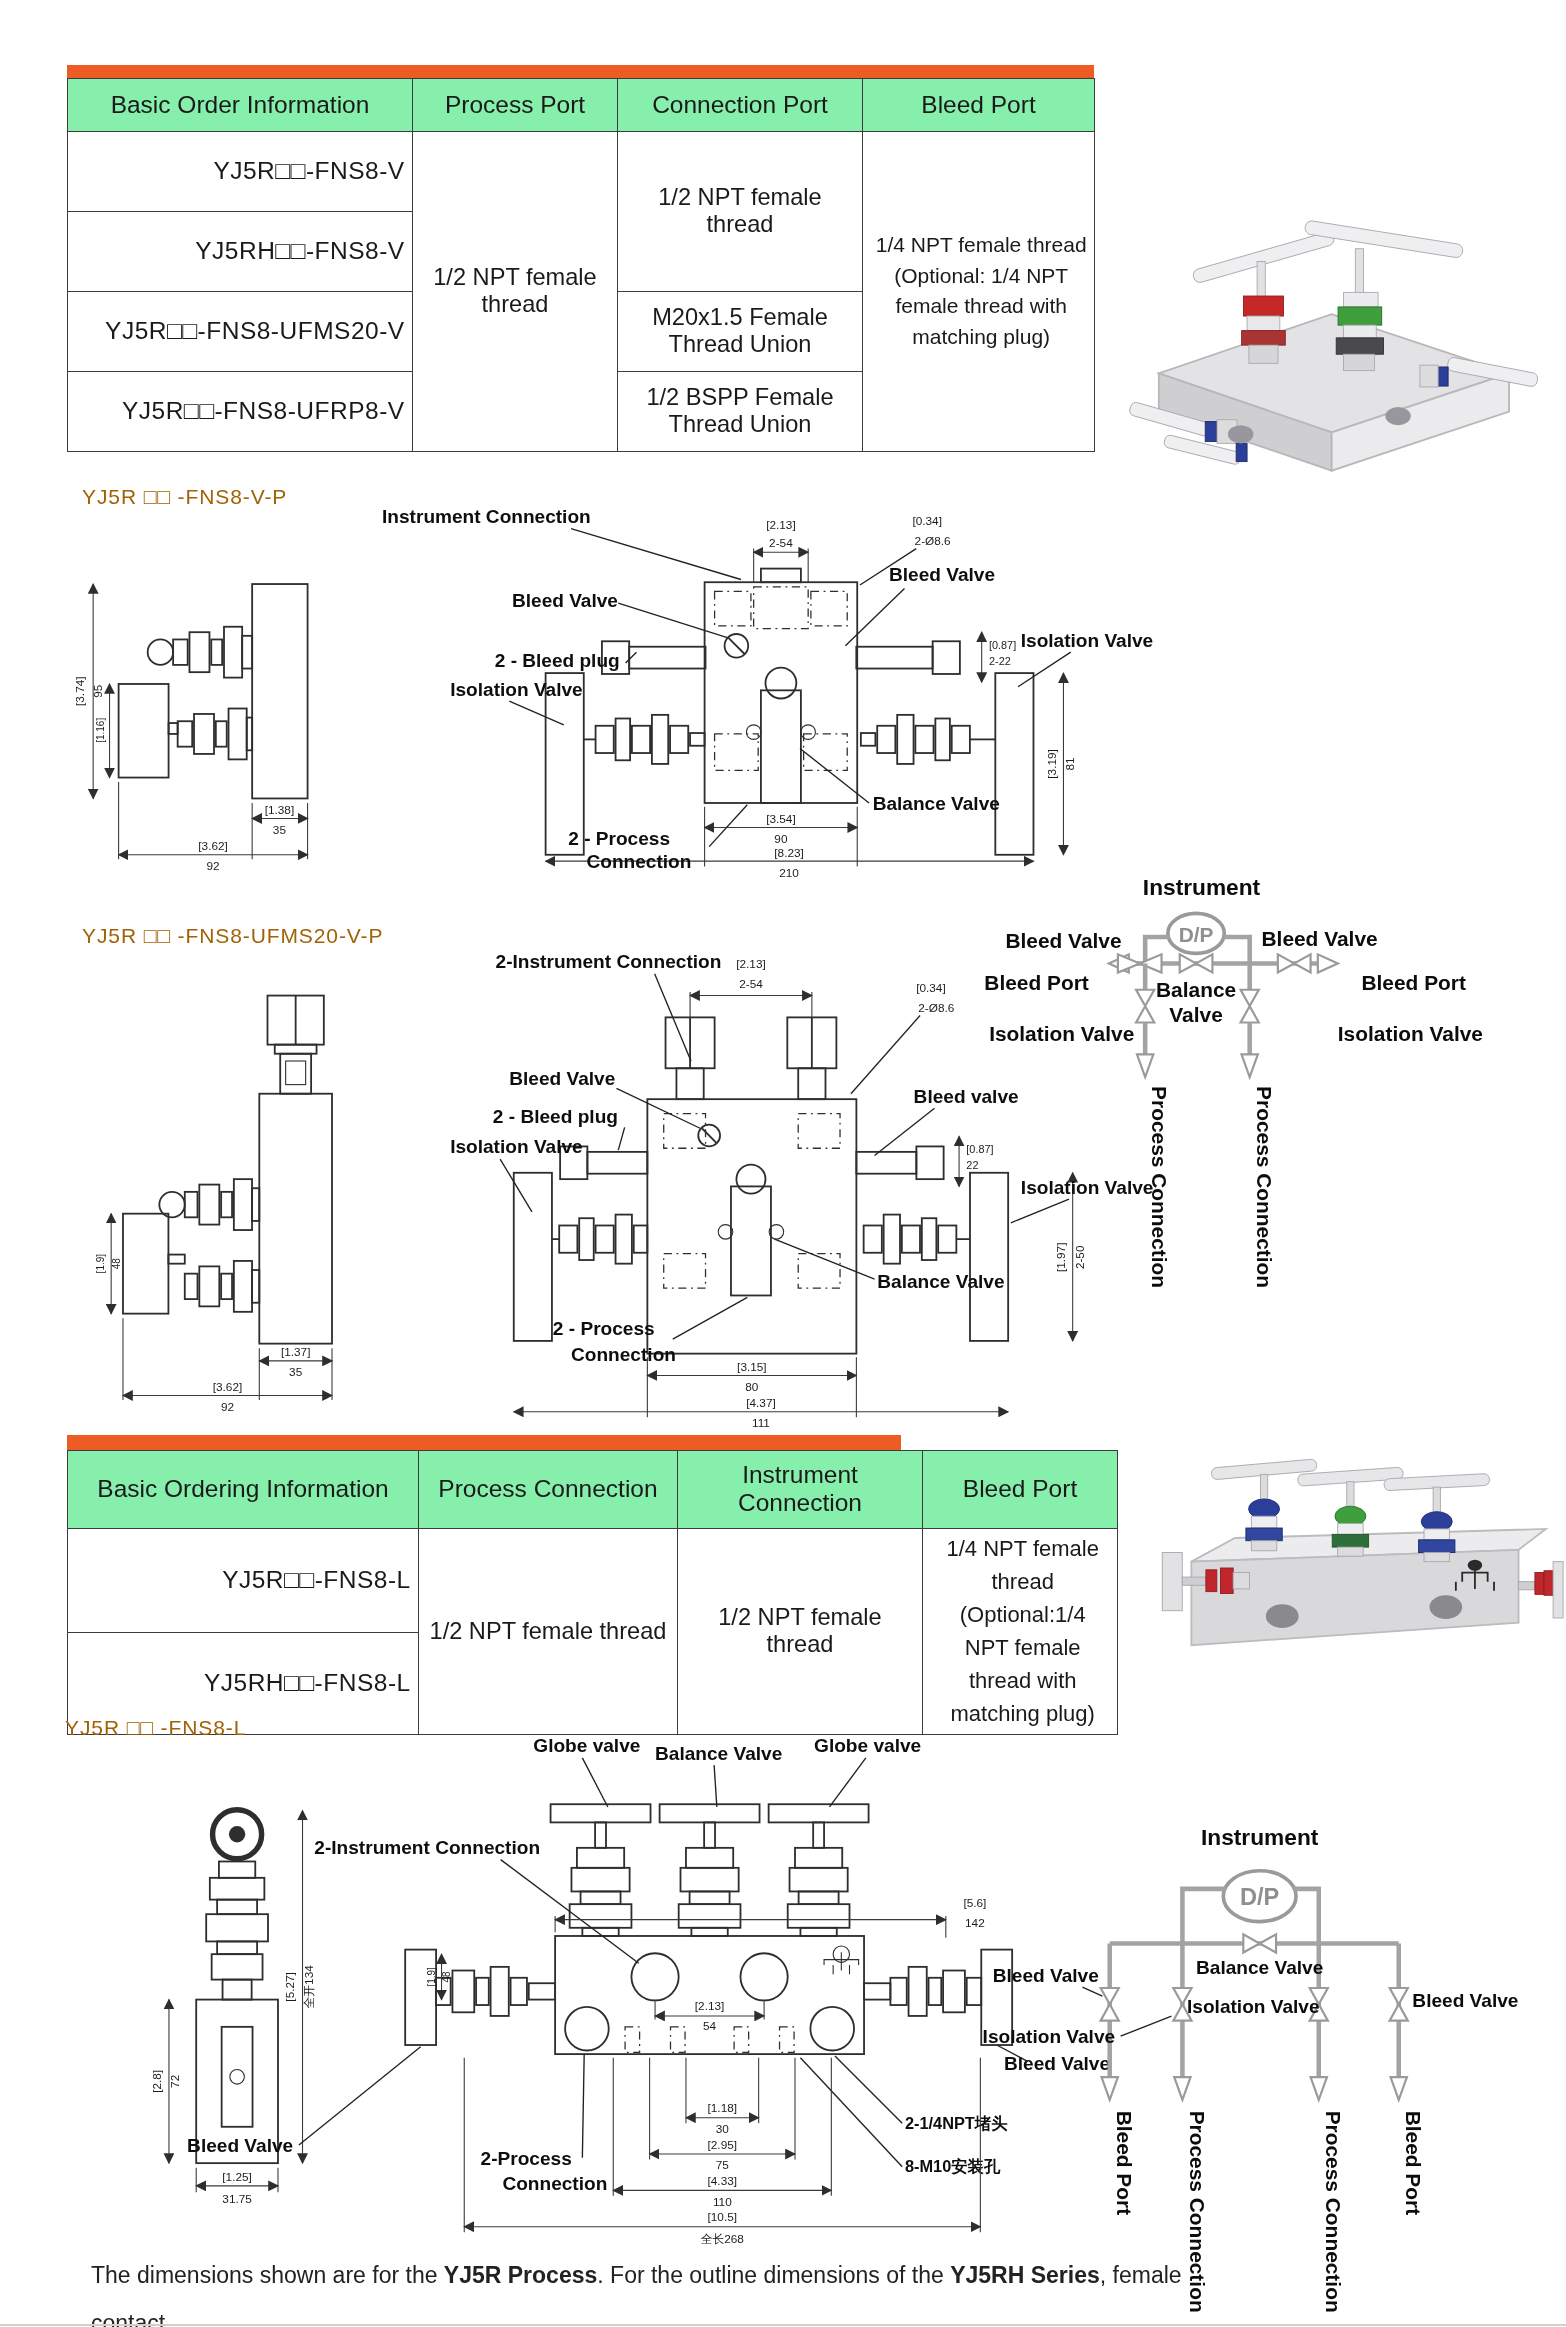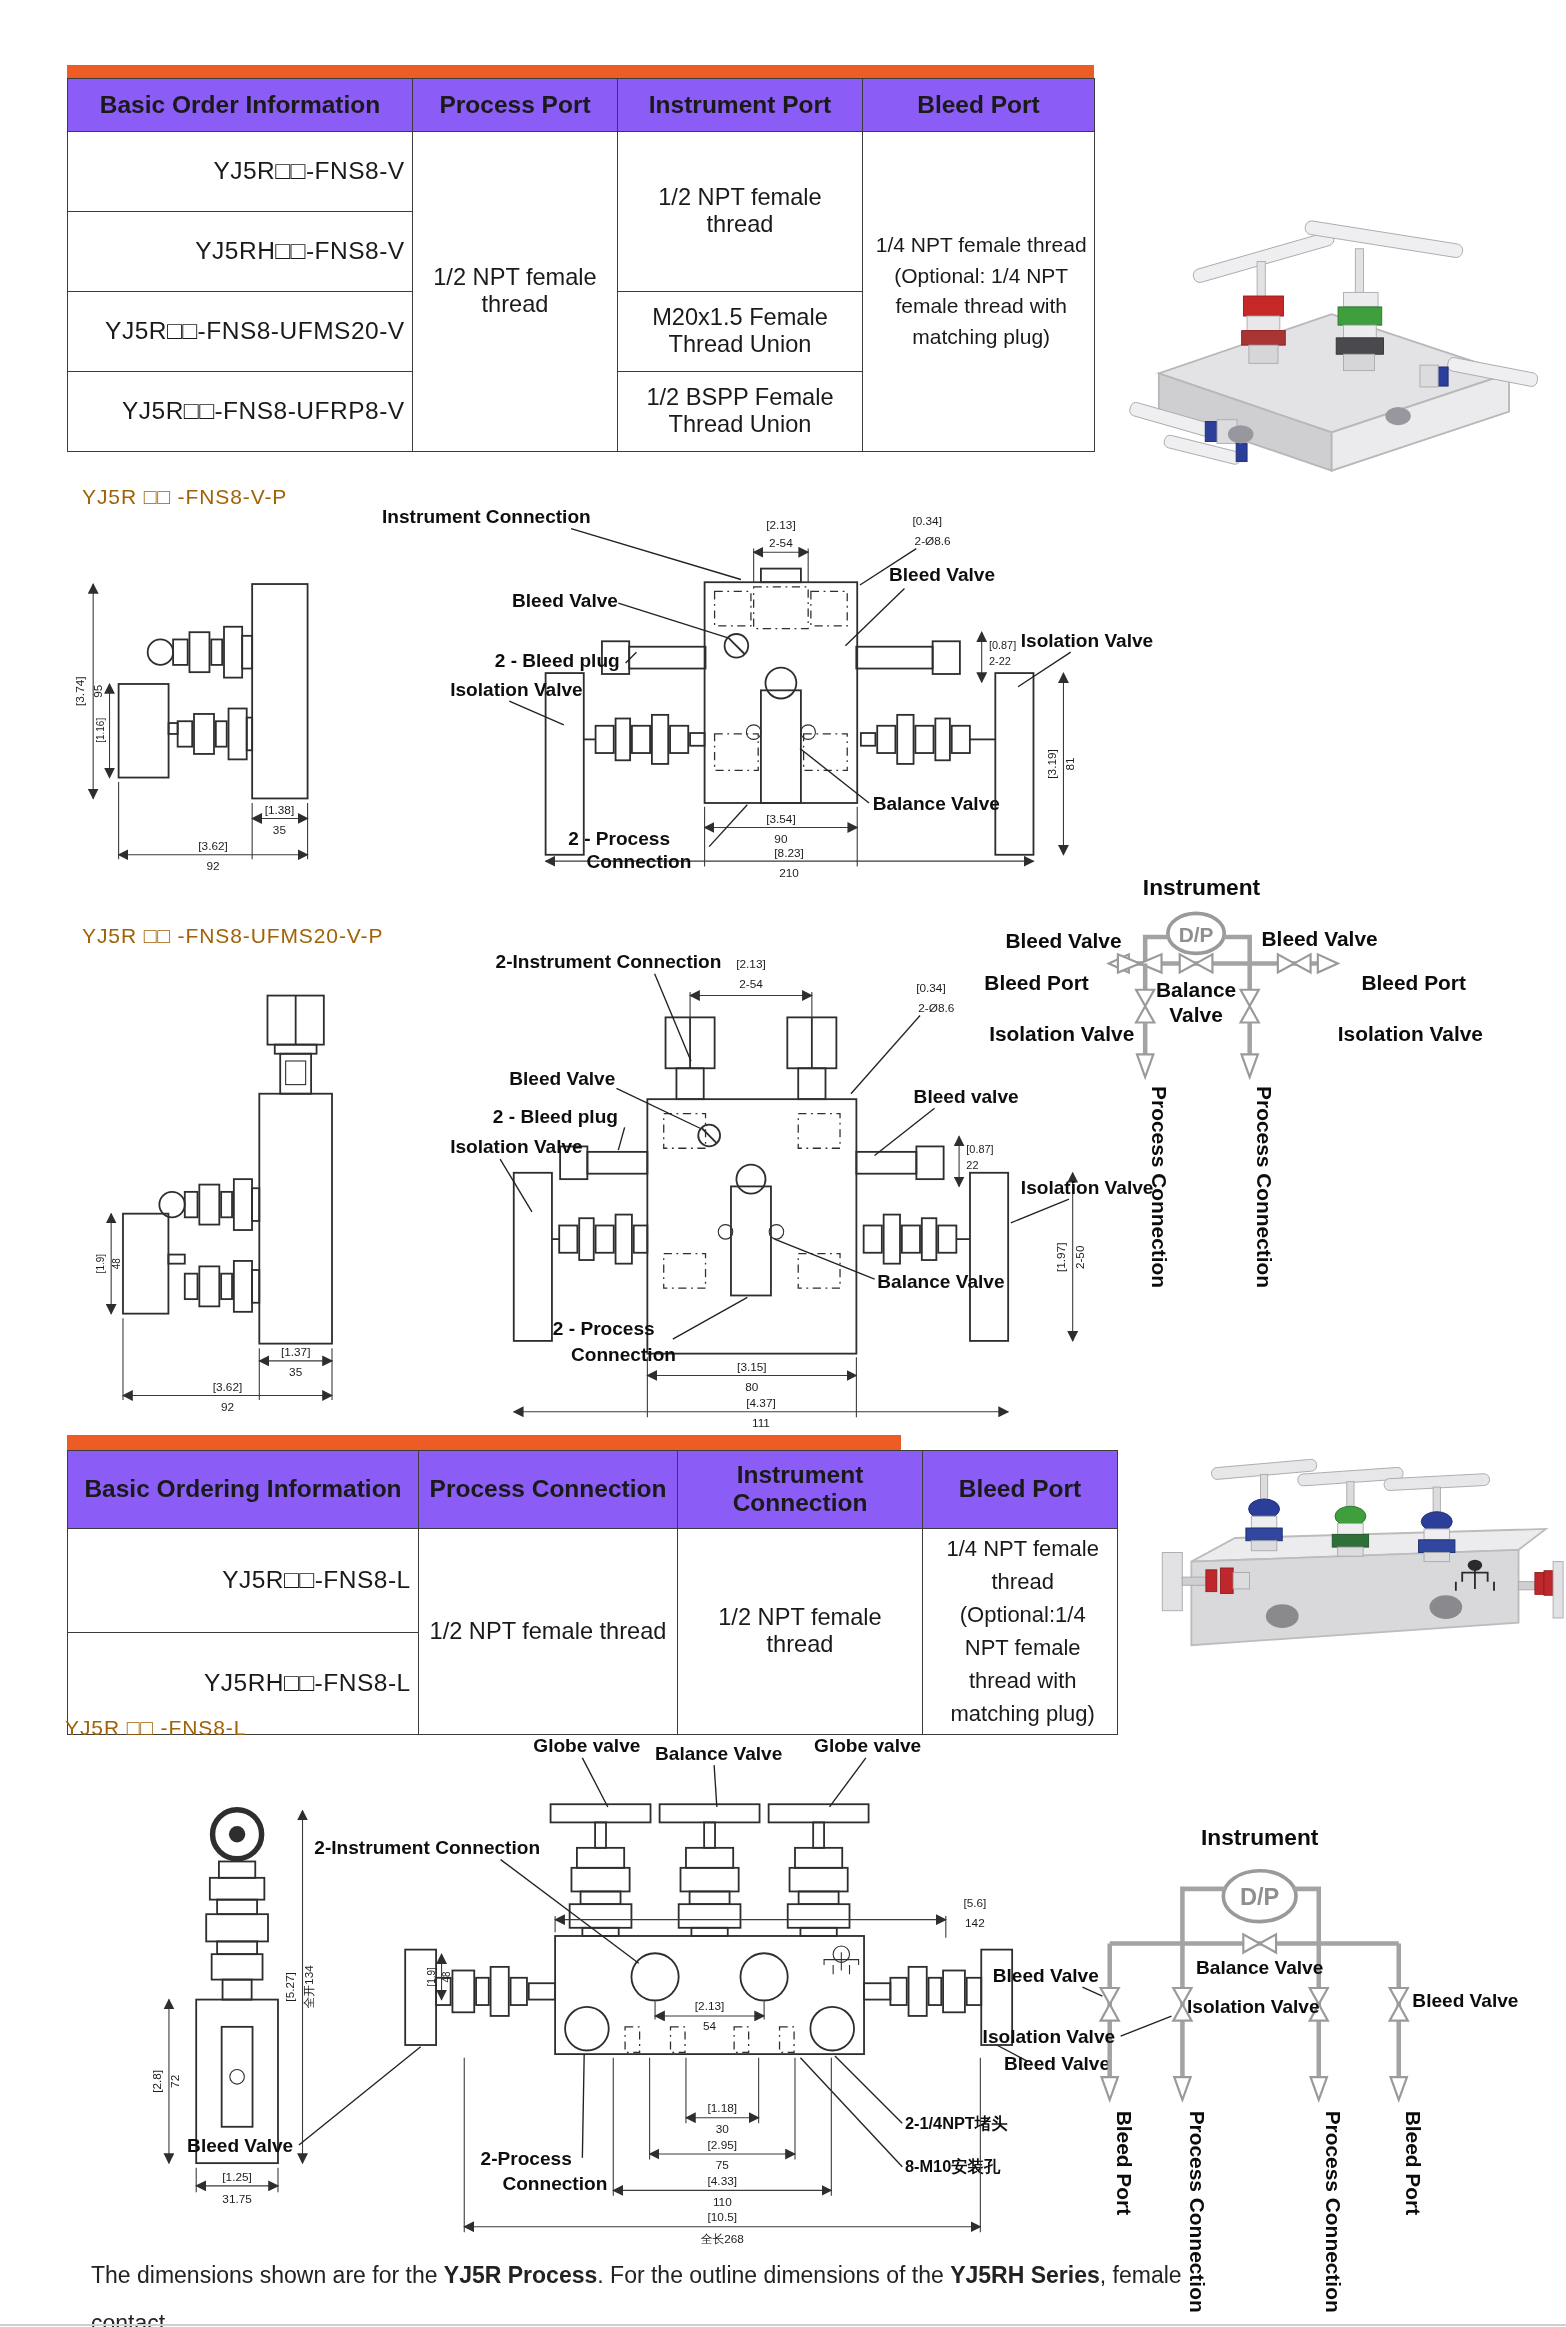--- a/index.html
+++ b/index.html
@@ -2,21 +2,21 @@
 <html style="font-size:14.5px"><head>
 <meta charset="utf-8">
 <style>
   html,body{margin:0;padding:0;background:#fff;}
   #page{position:relative;width:1566px;height:2327px;background:#fff;overflow:hidden;
         font-family:"Liberation Sans",sans-serif;color:#1a1a1a;}
   .abs{position:absolute;}
   
   .ordertable{border-collapse:collapse;table-layout:fixed;background:#fff;}
   .ordertable th,.ordertable td{border:1.8px solid #3c3c3c;text-align:center;vertical-align:middle;padding:3.6px 7.3px;}
-  .ordertable th{background:#8b5cf6;font-size:24.5px;font-weight:bold;}
+  .ordertable th{background:#86efac;font-size:24.5px;font-weight:normal;}
   .ordertable td{font-size:23.6px;}
   .ordertable td.code{font-size:24.5px;letter-spacing:0.5px;text-align:right;}
   .ordertable td.bleed{font-size:21px;text-align:center;padding-left:12.7px;line-height:1.45;}
   .ordertable td.bleed.small{font-size:22px;line-height:1.5;}
   .orangebar{background:#ee5c26;}
   .sec-title{font-size:21px;color:#a16207;letter-spacing:0.9px;text-align:center;}
   .footer{font-size:23px;line-height:2.1;color:#222;}
   
   svg{overflow:visible;}
   svg text{font-family:"Liberation Sans",sans-serif;}
@@ -53,21 +53,21 @@
       <colgroup>
           <col style="width:345px">
           <col style="width:205px">
           <col style="width:245px">
           <col style="width:232px">
         </colgroup>
       <thead>
         <tr style="height:53px">
           <th>Basic Order Information</th>
           <th>Process Port</th>
-          <th>Instrument Port</th>
+          <th>Connection Port</th>
           <th>Bleed Port</th>
         </tr>
       </thead>
       <tbody>
         <tr style="height:80px">
           <td class="code">YJ5R□□-FNS8-V</td>
           <td rowspan="4">1/2 NPT female thread</td>
           <td rowspan="2">1/2 NPT female thread</td>
           <td rowspan="4" class="bleed">1/4 NPT female thread (Optional: 1/4 NPT female thread with matching plug)</td>
         </tr>

